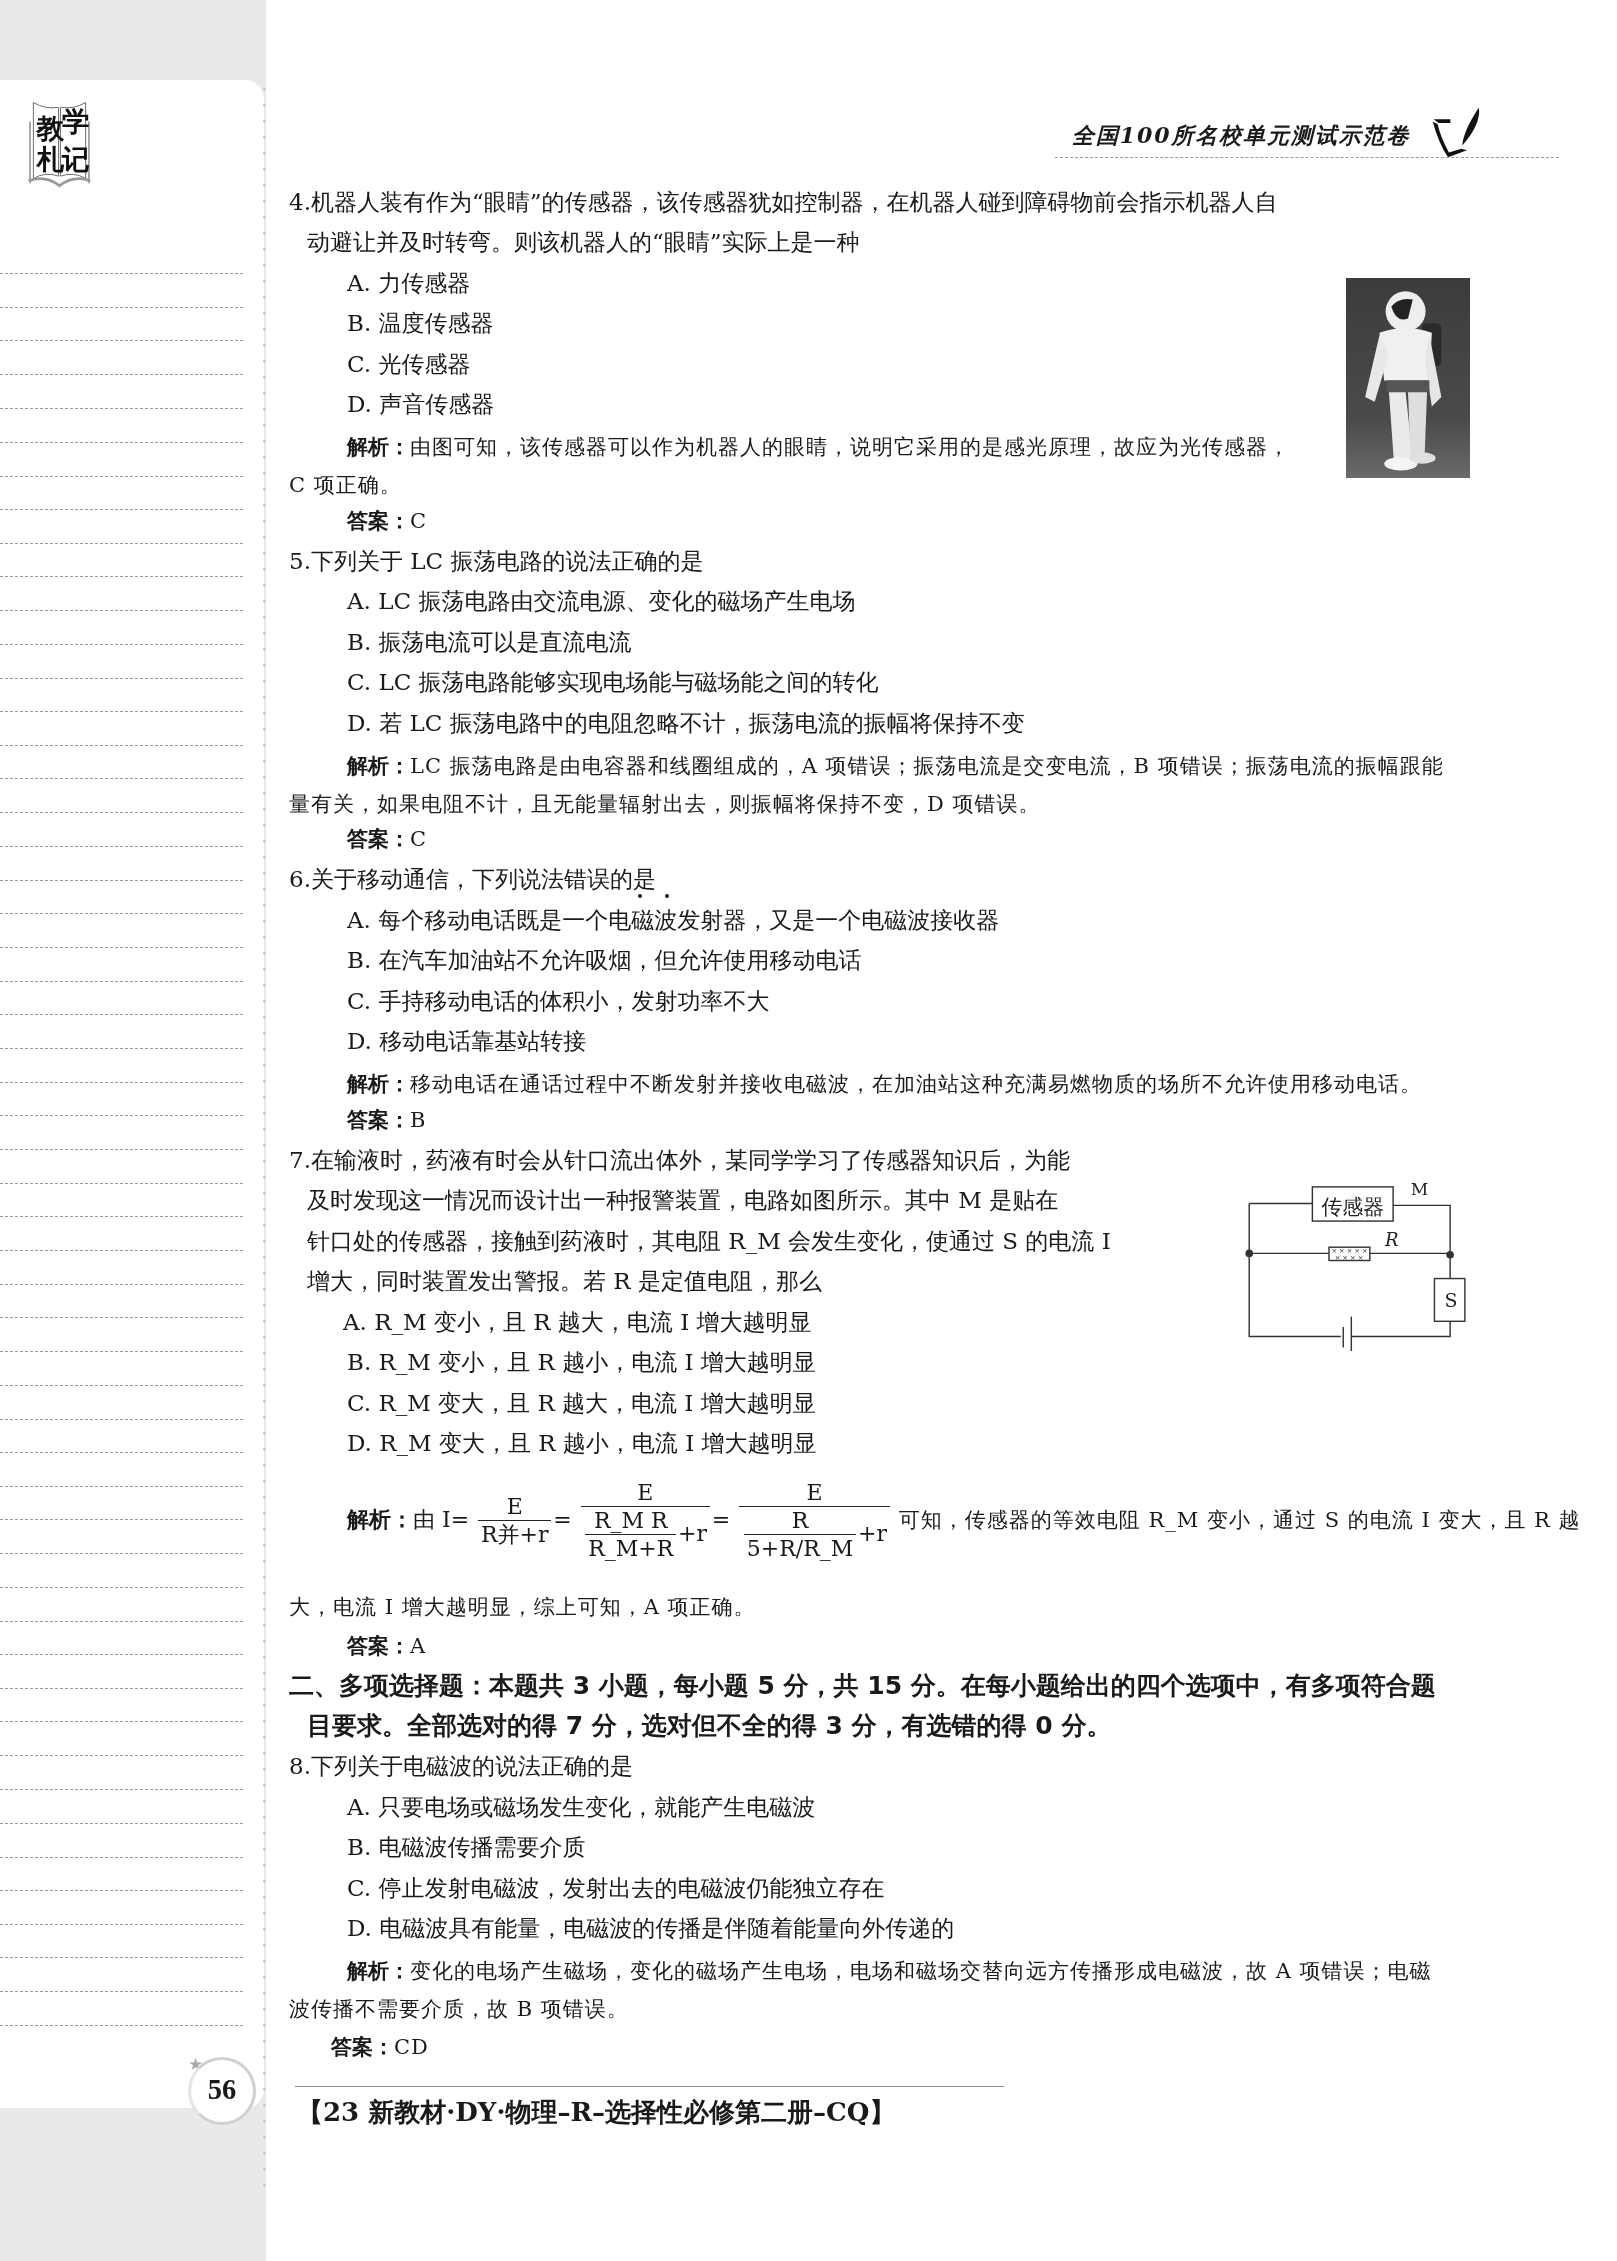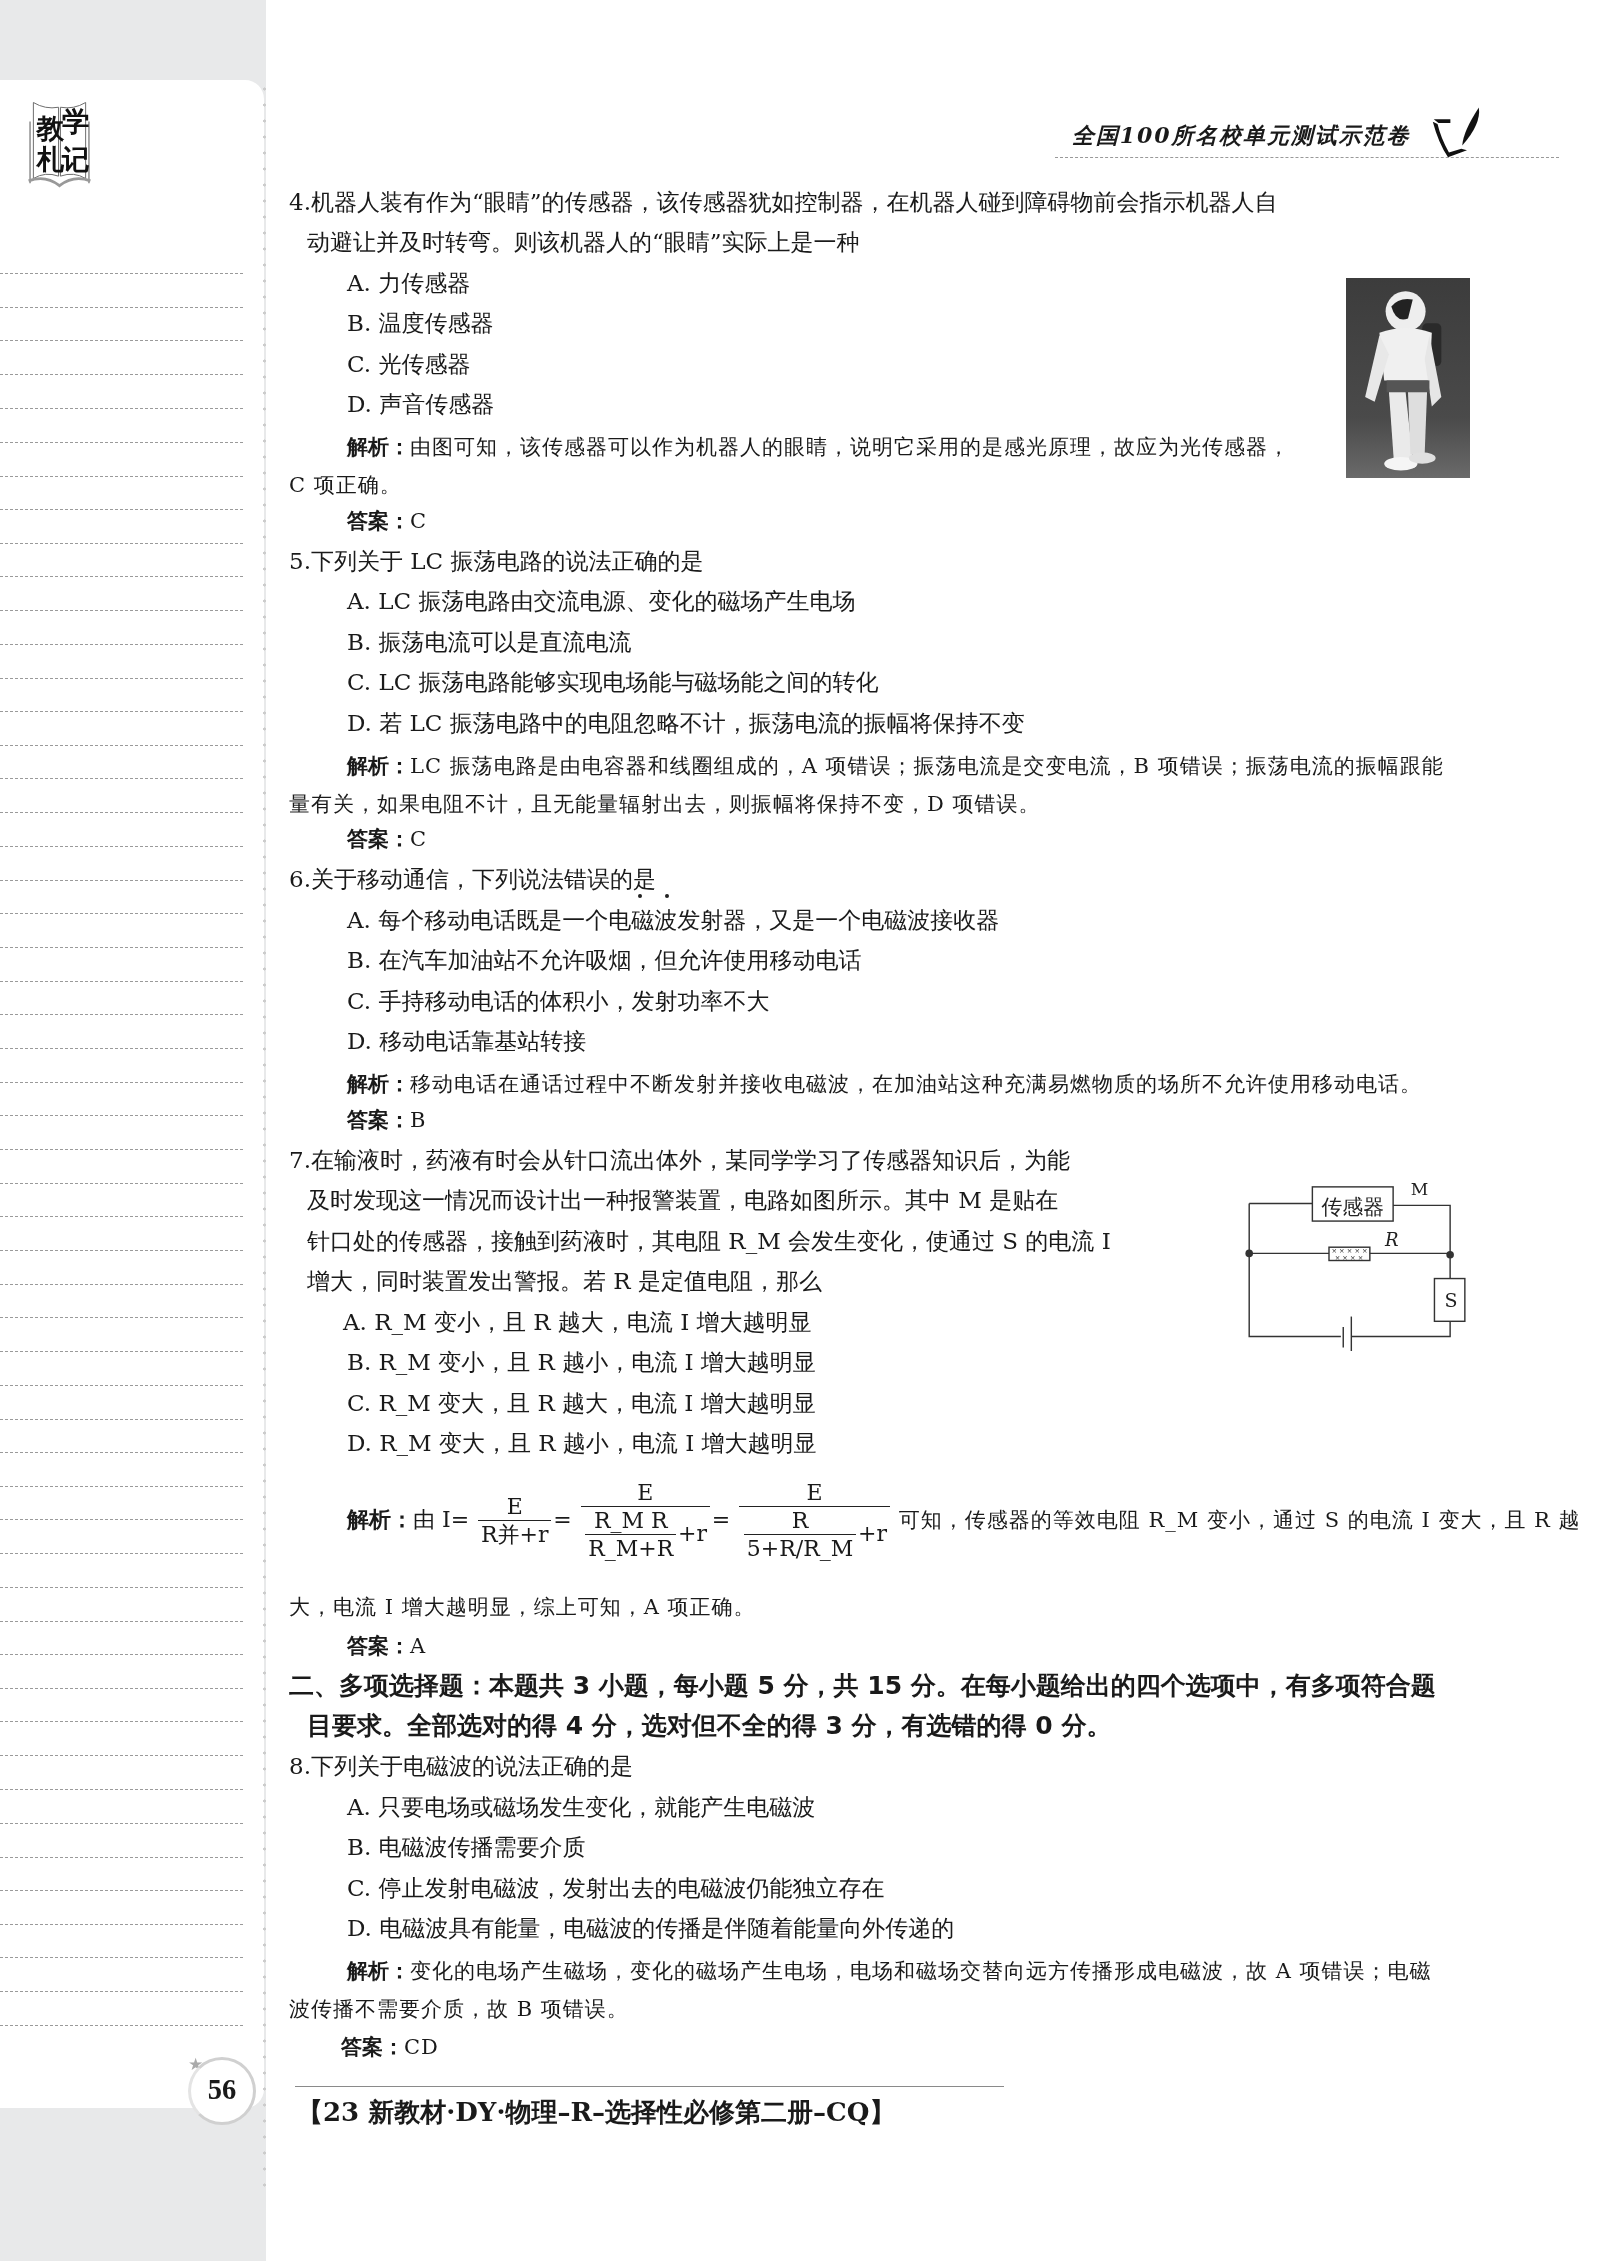--- a/index.html
+++ b/index.html
@@ -245,34 +245,34 @@
       </span>
     </span>
     <span class="small">可知，传感器的等效电阻 R_M 变小，通过 S 的电流 I 变大，且 R 越</span>
   </div>
   <div class="line small" style="top:1595px;left:0">大，电流 I 增大越明显，综上可知，A 项正确。</div>
   <div class="line small" style="top:1634px;left:58px">
     <span class="bold-lbl">答案：</span><span>A</span>
   </div>
 
   <div class="line sec-head" style="top:1672px;left:0">二、多项选择题：本题共 3 小题，每小题 5 分，共 15 分。在每小题给出的四个选项中，有多项符合题</div>
-  <div class="line sec-head" style="top:1712px;left:18px">目要求。全部选对的得 4 分，选对但不全的得 3 分，有选错的得 0 分。</div>
+  <div class="line sec-head" style="top:1712px;left:18px">目要求。全部选对的得 7 分，选对但不全的得 3 分，有选错的得 0 分。</div>
 
   <div class="line" style="top:1752px;left:0">
     <span>8.</span><span>下列关于电磁波的说法正确的是</span>
   </div>
   <div class="line" style="top:1793px;left:58px">A. 只要电场或磁场发生变化，就能产生电磁波</div>
   <div class="line" style="top:1833px;left:58px">B. 电磁波传播需要介质</div>
   <div class="line" style="top:1874px;left:58px">C. 停止发射电磁波，发射出去的电磁波仍能独立存在</div>
   <div class="line" style="top:1914px;left:58px">D. 电磁波具有能量，电磁波的传播是伴随着能量向外传递的</div>
   <div class="line small" style="top:1959px;left:58px">
     <span class="bold-lbl">解析：</span><span>变化的电场产生磁场，变化的磁场产生电场，电场和磁场交替向远方传播形成电磁波，故 A 项错误；电磁</span>
   </div>
   <div class="line small" style="top:1997px;left:0">波传播不需要介质，故 B 项错误。</div>
-  <div class="line small" style="top:2035px;left:52px">
+  <div class="line small" style="top:2035px;left:42px">
     <span class="bold-lbl">答案：</span><span>CD</span>
   </div>
 </div>
 
 <div class="robot-img">
   <svg width="124" height="200" viewBox="0 0 260 420">
     <circle cx="125" cy="70" r="42" fill="#eee"></circle>
     <path d="M95 60 Q110 40 140 45 L130 85 Q105 95 95 60 Z" fill="#222"></path>
     <rect x="160" y="95" width="40" height="90" rx="10" fill="#2a2a2a"></rect>
     <path d="M70 115 Q125 95 180 115 L175 215 L80 215 Z" fill="#f0f0f0"></path>

